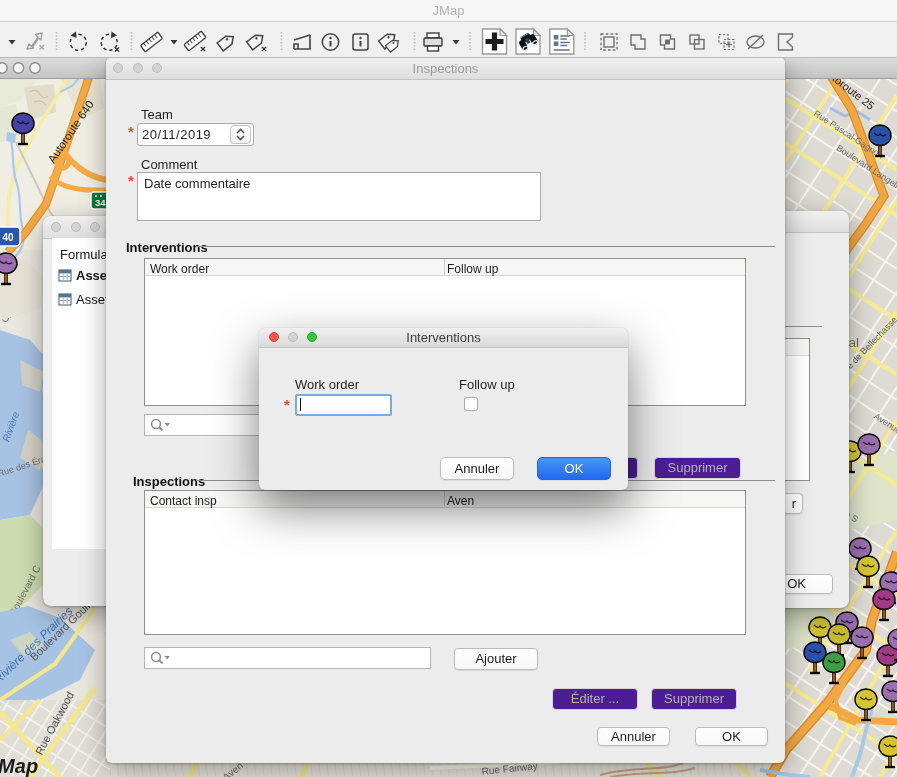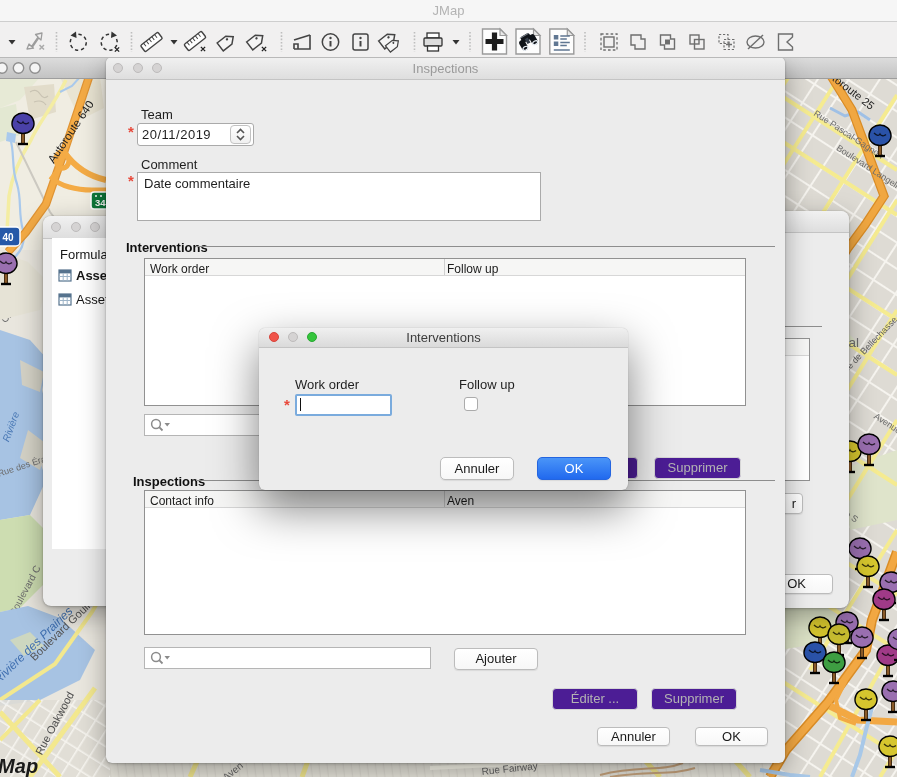--- a/index.html
+++ b/index.html
@@ -458,21 +458,21 @@
       <path d="M14.5 5 L20 5 L17.2 8.4 Z" fill="#8b8b8b"></path>
     </svg>
   <div class="btn" style="left:349px;top:360px;width:84px;height:22px;line-height:20px">Ajouter</div>
   <div class="btn dis" style="left:446px;top:360px;width:86px;height:22px;line-height:20px">Éditer ...</div>
   <div class="btn dis" style="left:548px;top:360px;width:87px;height:22px;line-height:20px">Supprimer</div>
 
   <div class="sect" style="left:27px;top:417px">Inspections</div>
   <div class="rule" style="left:90px;top:423px;width:579px"></div>
   <div class="tbl" style="left:38px;top:433px;width:602px;height:145px">
     <div class="thead">
-      <div class="h" style="left:5px">Contact info</div>
+      <div class="h" style="left:5px">Contact insp</div>
       <div class="h" style="left:302px">Aven</div>
       <div class="tdiv" style="left:299px"></div>
     </div>
   </div>
   <div class="srch" style="left:38px;top:590px;width:287px;height:22px"></div>
   <svg class="abs" style="left:44px;top:594px" width="22" height="14">
       <circle cx="6" cy="6" r="4.4" fill="none" stroke="#8b8b8b" stroke-width="1.5"></circle>
       <line x1="9.2" y1="9.2" x2="12.5" y2="12.5" stroke="#8b8b8b" stroke-width="1.8"></line>
       <path d="M14.5 5 L20 5 L17.2 8.4 Z" fill="#8b8b8b"></path>
     </svg>

